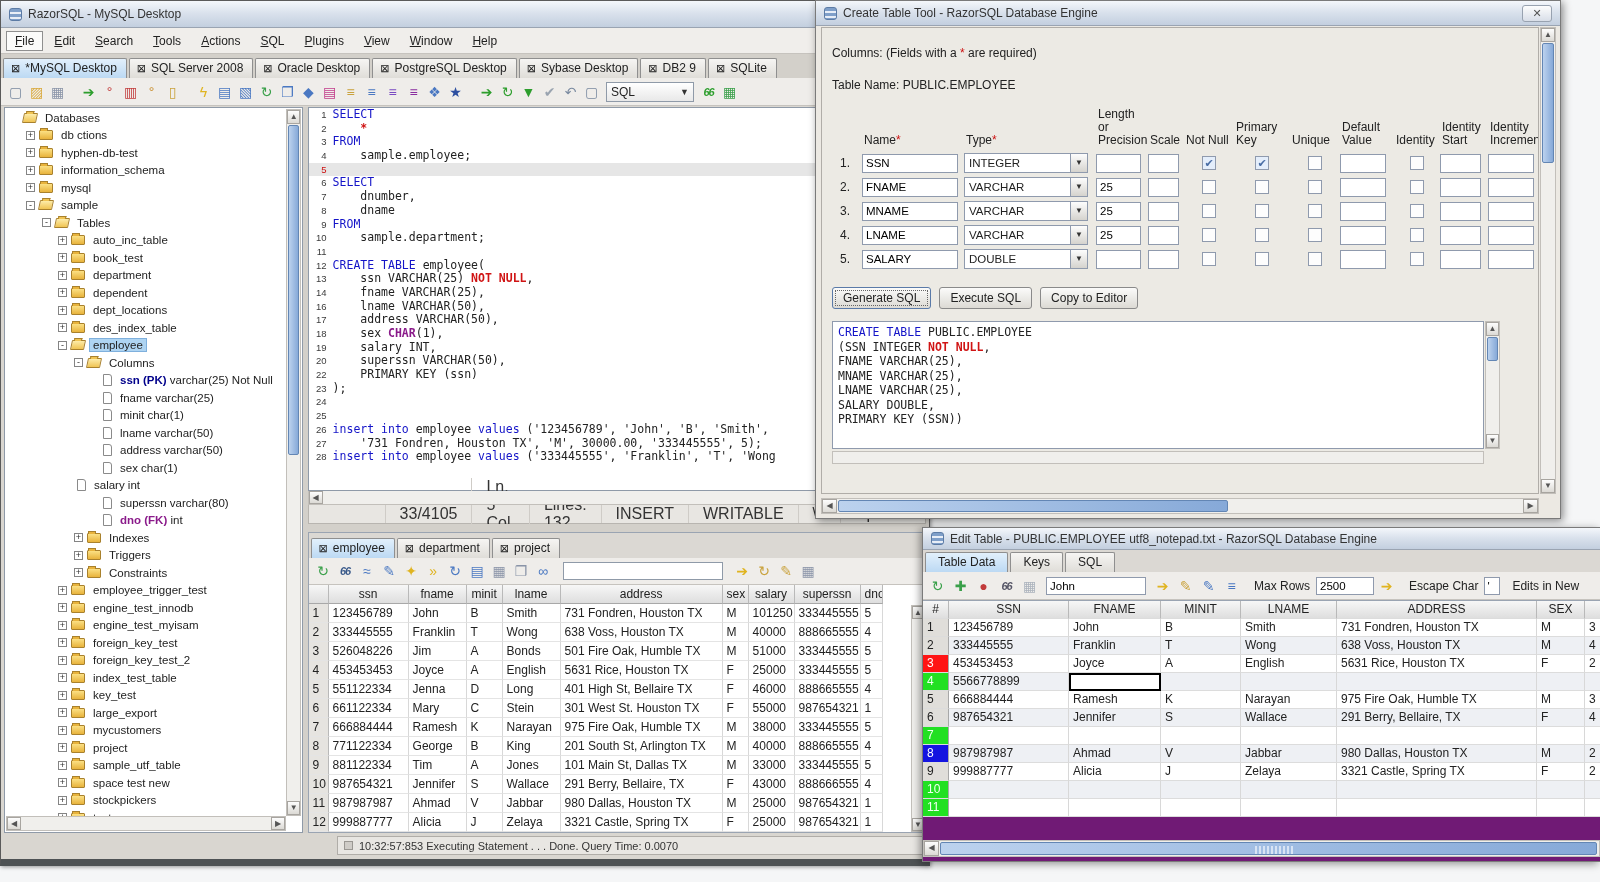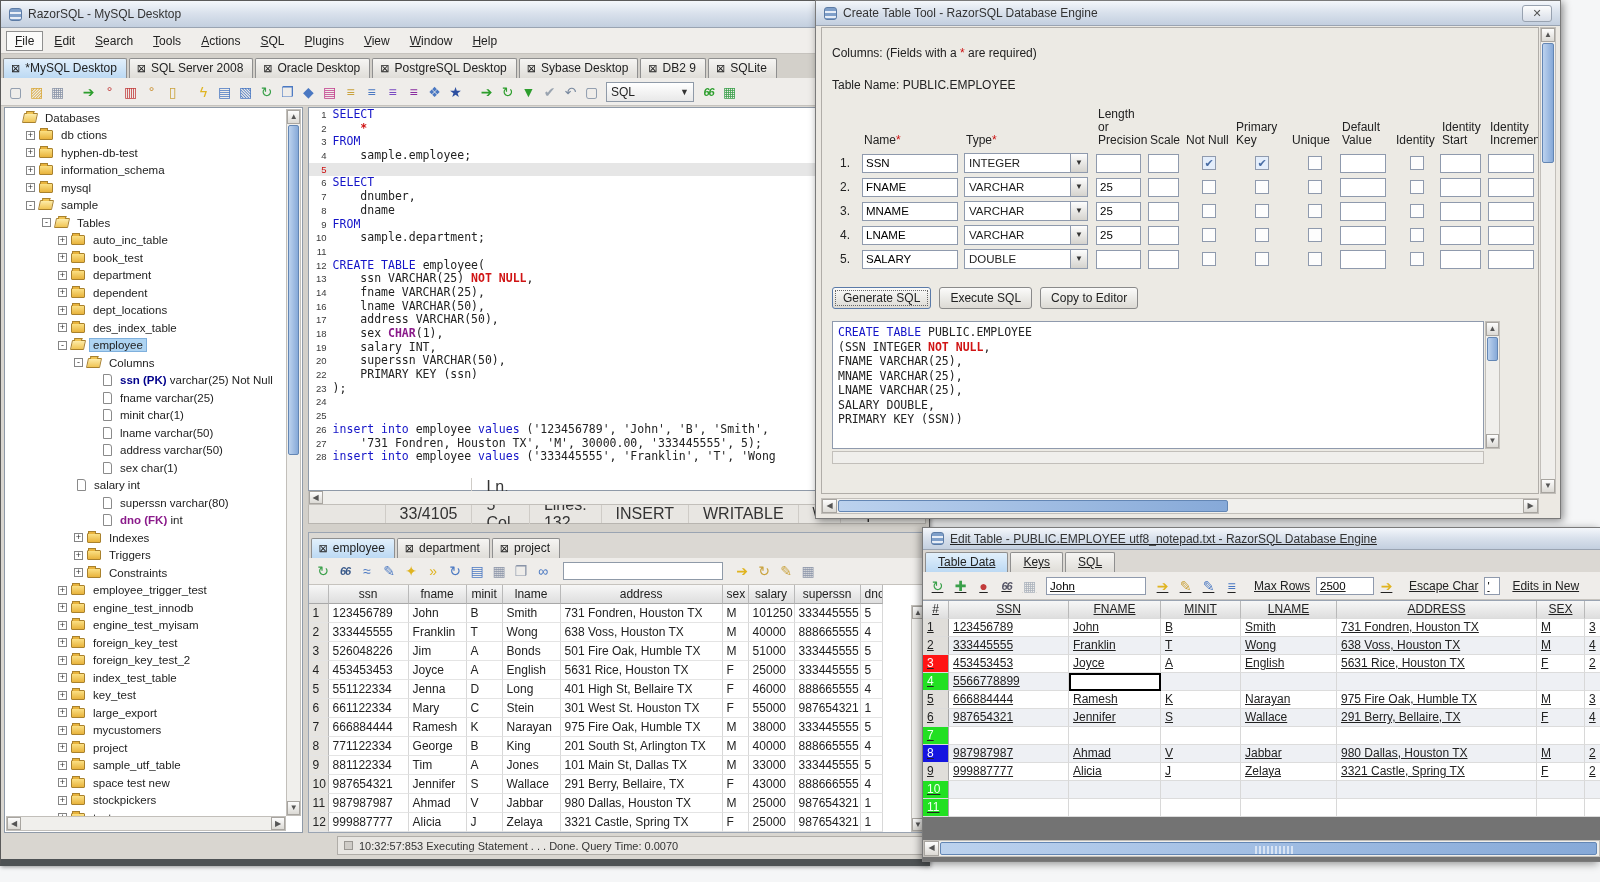--- a/index.html
+++ b/index.html
@@ -125,22 +125,22 @@
   .ct-pv-vsb .thumb-blue { position:absolute; left:1px; right:1px; top:15px; height:24px; }
   .ct-pv-hsb { position:relative; margin:2px 0 0 10px; width:652px; height:13px; background:#f0efec; border:1px solid #c2bfba; }
   .ct-hsb { position:absolute; left:5px; right:21px; bottom:4px; height:16px; background:#f0efec; border:1px solid #c2bfba; }
   .ct-hsb .sb-btn { position:absolute; top:0; bottom:0; width:15px; }
   .ct-hsb .thumb-blue { position:absolute; top:1px; bottom:1px; left:16px; width:390px; }
   .ct-vsb { position:absolute; top:26px; right:4px; bottom:24px; width:16px; background:#f0efec; border:1px solid #c2bfba; }
   .ct-vsb .sb-btn { position:absolute; left:0; right:0; height:14px; }
   .ct-vsb .thumb-blue { position:absolute; left:1px; right:1px; top:15px; height:120px; }
 
   
-  .et-window { left:922px; top:527px; width:678px; height:335px; background:#737373; border:1px solid #7a7a7a;
-    border-right:none; box-shadow:-2px 2px 8px rgba(0,0,0,.4);text-decoration:underline; }
+  .et-window { left:922px; top:527px; width:678px; height:335px; background:#701a75; border:1px solid #7a7a7a;
+    border-right:none; box-shadow:-2px 2px 8px rgba(0,0,0,.4); }
   .et-window .titlebar { height:22px; }
   .et-tabs { display:flex; align-items:flex-end; height:22px; background:#dbd8d3; padding:2px 2px 0; gap:2px; }
   .etab { padding:2px 12px 3px; border:1px solid #8f8f8f; border-bottom:none; background:linear-gradient(#f6f5f3,#dfddd8); border-radius:2px 2px 0 0; }
   .etab.active { background:linear-gradient(#e2f0fc,#bcd9f3); }
   .et-toolbar { display:flex; align-items:center; height:28px; background:#efedea; border-bottom:1px solid #c6c3be; padding:0 4px; gap:2px; }
   .et-search { width:100px; height:18px; border:1px solid #8f9aad; font-size:11.5px; padding:0 3px; margin:0 4px; }
   .et-small-input { width:58px; height:18px; border:1px solid #8f9aad; font-size:11.5px; padding:0 3px; }
   .et-esc-input { width:16px; height:18px; border:1px solid #8f9aad; font-size:11.5px; padding:0 2px; }
   .et-lbl { margin:0 4px 0 10px; white-space:nowrap; }
   .et-grid { background:#fff; border-top:1px solid #9aa4b2; }

